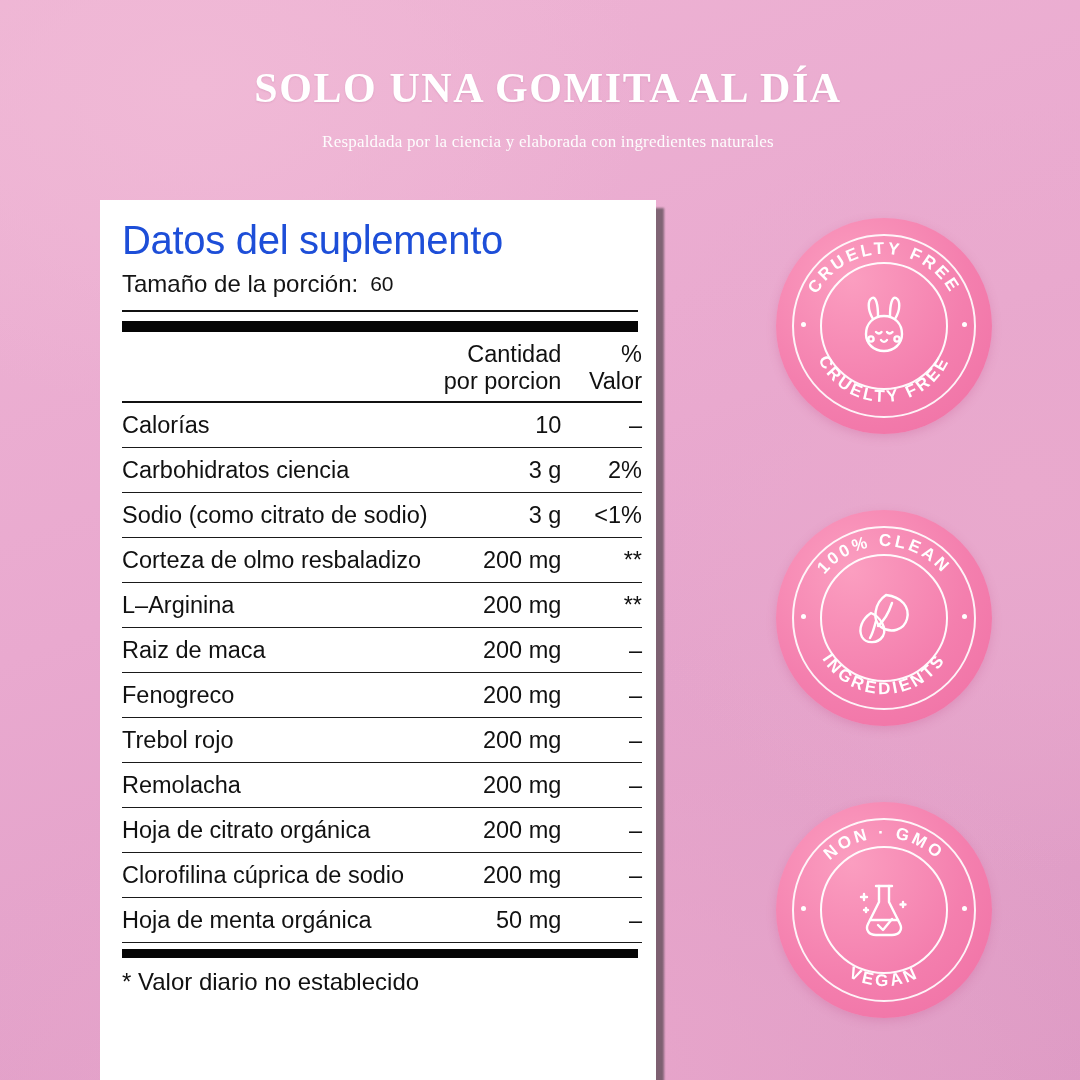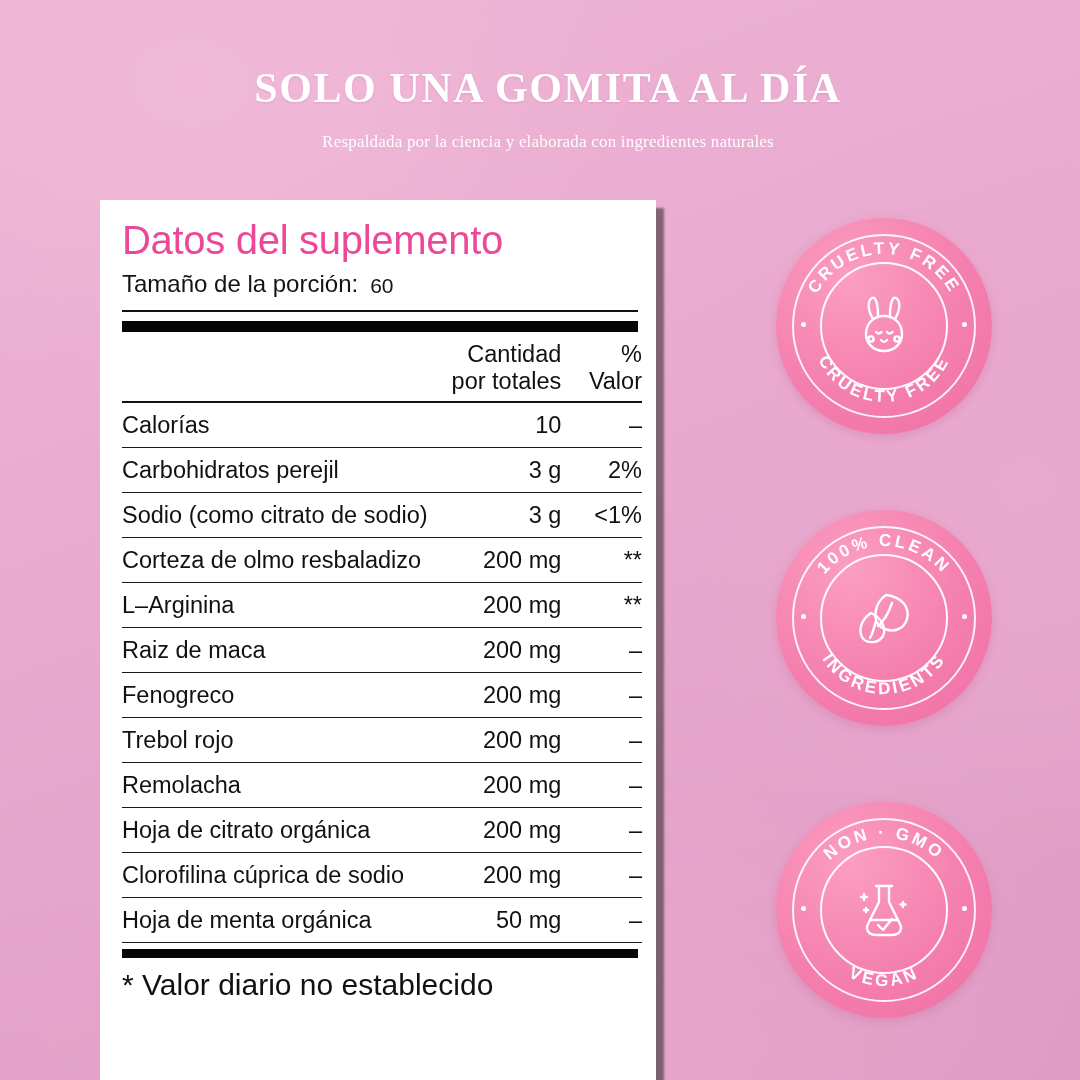--- a/index.html
+++ b/index.html
@@ -51,31 +51,31 @@
   .panel {
     position: absolute;
     left: 100px; top: 200px;
     width: 556px; height: 880px;
     background: #ffffff;
     padding: 18px 16px 0 22px;
     overflow: hidden;
   }
   .panel-title {
     font-size: 40px;
-    color: #ec4899;
+    color: #1d4ed8;
     font-weight: 400;
     letter-spacing: -.3px;
     line-height: 1.1;
   }
   .serving {
     margin-top: 8px;
     font-size: 24px;
     color: #141414;
     display: flex;
-    align-items: flex-end;
+    align-items: center;
     gap: 12px;
   }
   .serving .val { font-size: 21px; }
 
   .rule-thin { height: 2px; background: #111; margin-top: 12px; width: 516px;}
   .rule-thick { height: 11px; background: #050505; margin-top: 9px; width: 516px;}
 
   table.nutri {
     margin-top: 0;
     width: 520px;
@@ -99,21 +99,21 @@
   table.nutri tbody td { border-bottom: 1.6px solid #1a1a1a; margin-top: 14px; }
   td.name { text-align: left; padding-right: 8px; white-space: nowrap; }
   td.amt  { text-align: right; padding-right: 14px; white-space: nowrap; }
   td.dv   { text-align: right; width: 92px; white-space: nowrap; }
   th.c-amt { width: 150px; padding-right: 14px; }
   th.c-dv  { width: 92px; }
 
   .footrule { height: 9px; background: #060606; width: 516px; margin-top: 6px; }
   .footnote {
     margin-top: 10px;
-    font-size: 30px;
+    font-size: 24px;
     color: #111;
   }
 
   
   .badges {
     position: absolute;
     left: 776px; top: 218px;
     width: 240px;
   }
   .badge {
@@ -174,36 +174,36 @@
 
   <div class="rule-thin"></div>
   <div class="rule-thick"></div>
 
   <table class="nutri">
     <thead>
       <tr>
         <th class="blank"></th>
         <th class="c-amt">
           <div>Cantidad</div>
-          <div>por totales</div>
+          <div>por porcion</div>
         </th>
         <th class="c-dv">
           <div>%</div>
           <div>Valor</div>
         </th>
       </tr>
     </thead>
     <tbody>
       <tr>
         <td class="name">Calorías</td>
         <td class="amt">10</td>
         <td class="dv">–</td>
       </tr>
       <tr>
-        <td class="name">Carbohidratos perejil</td>
+        <td class="name">Carbohidratos ciencia</td>
         <td class="amt">3 g</td>
         <td class="dv">2%</td>
       </tr>
       <tr>
         <td class="name">Sodio (como citrato de sodio)</td>
         <td class="amt">3 g</td>
         <td class="dv">&lt;1%</td>
       </tr>
       <tr>
         <td class="name">Corteza de olmo resbaladizo</td>

